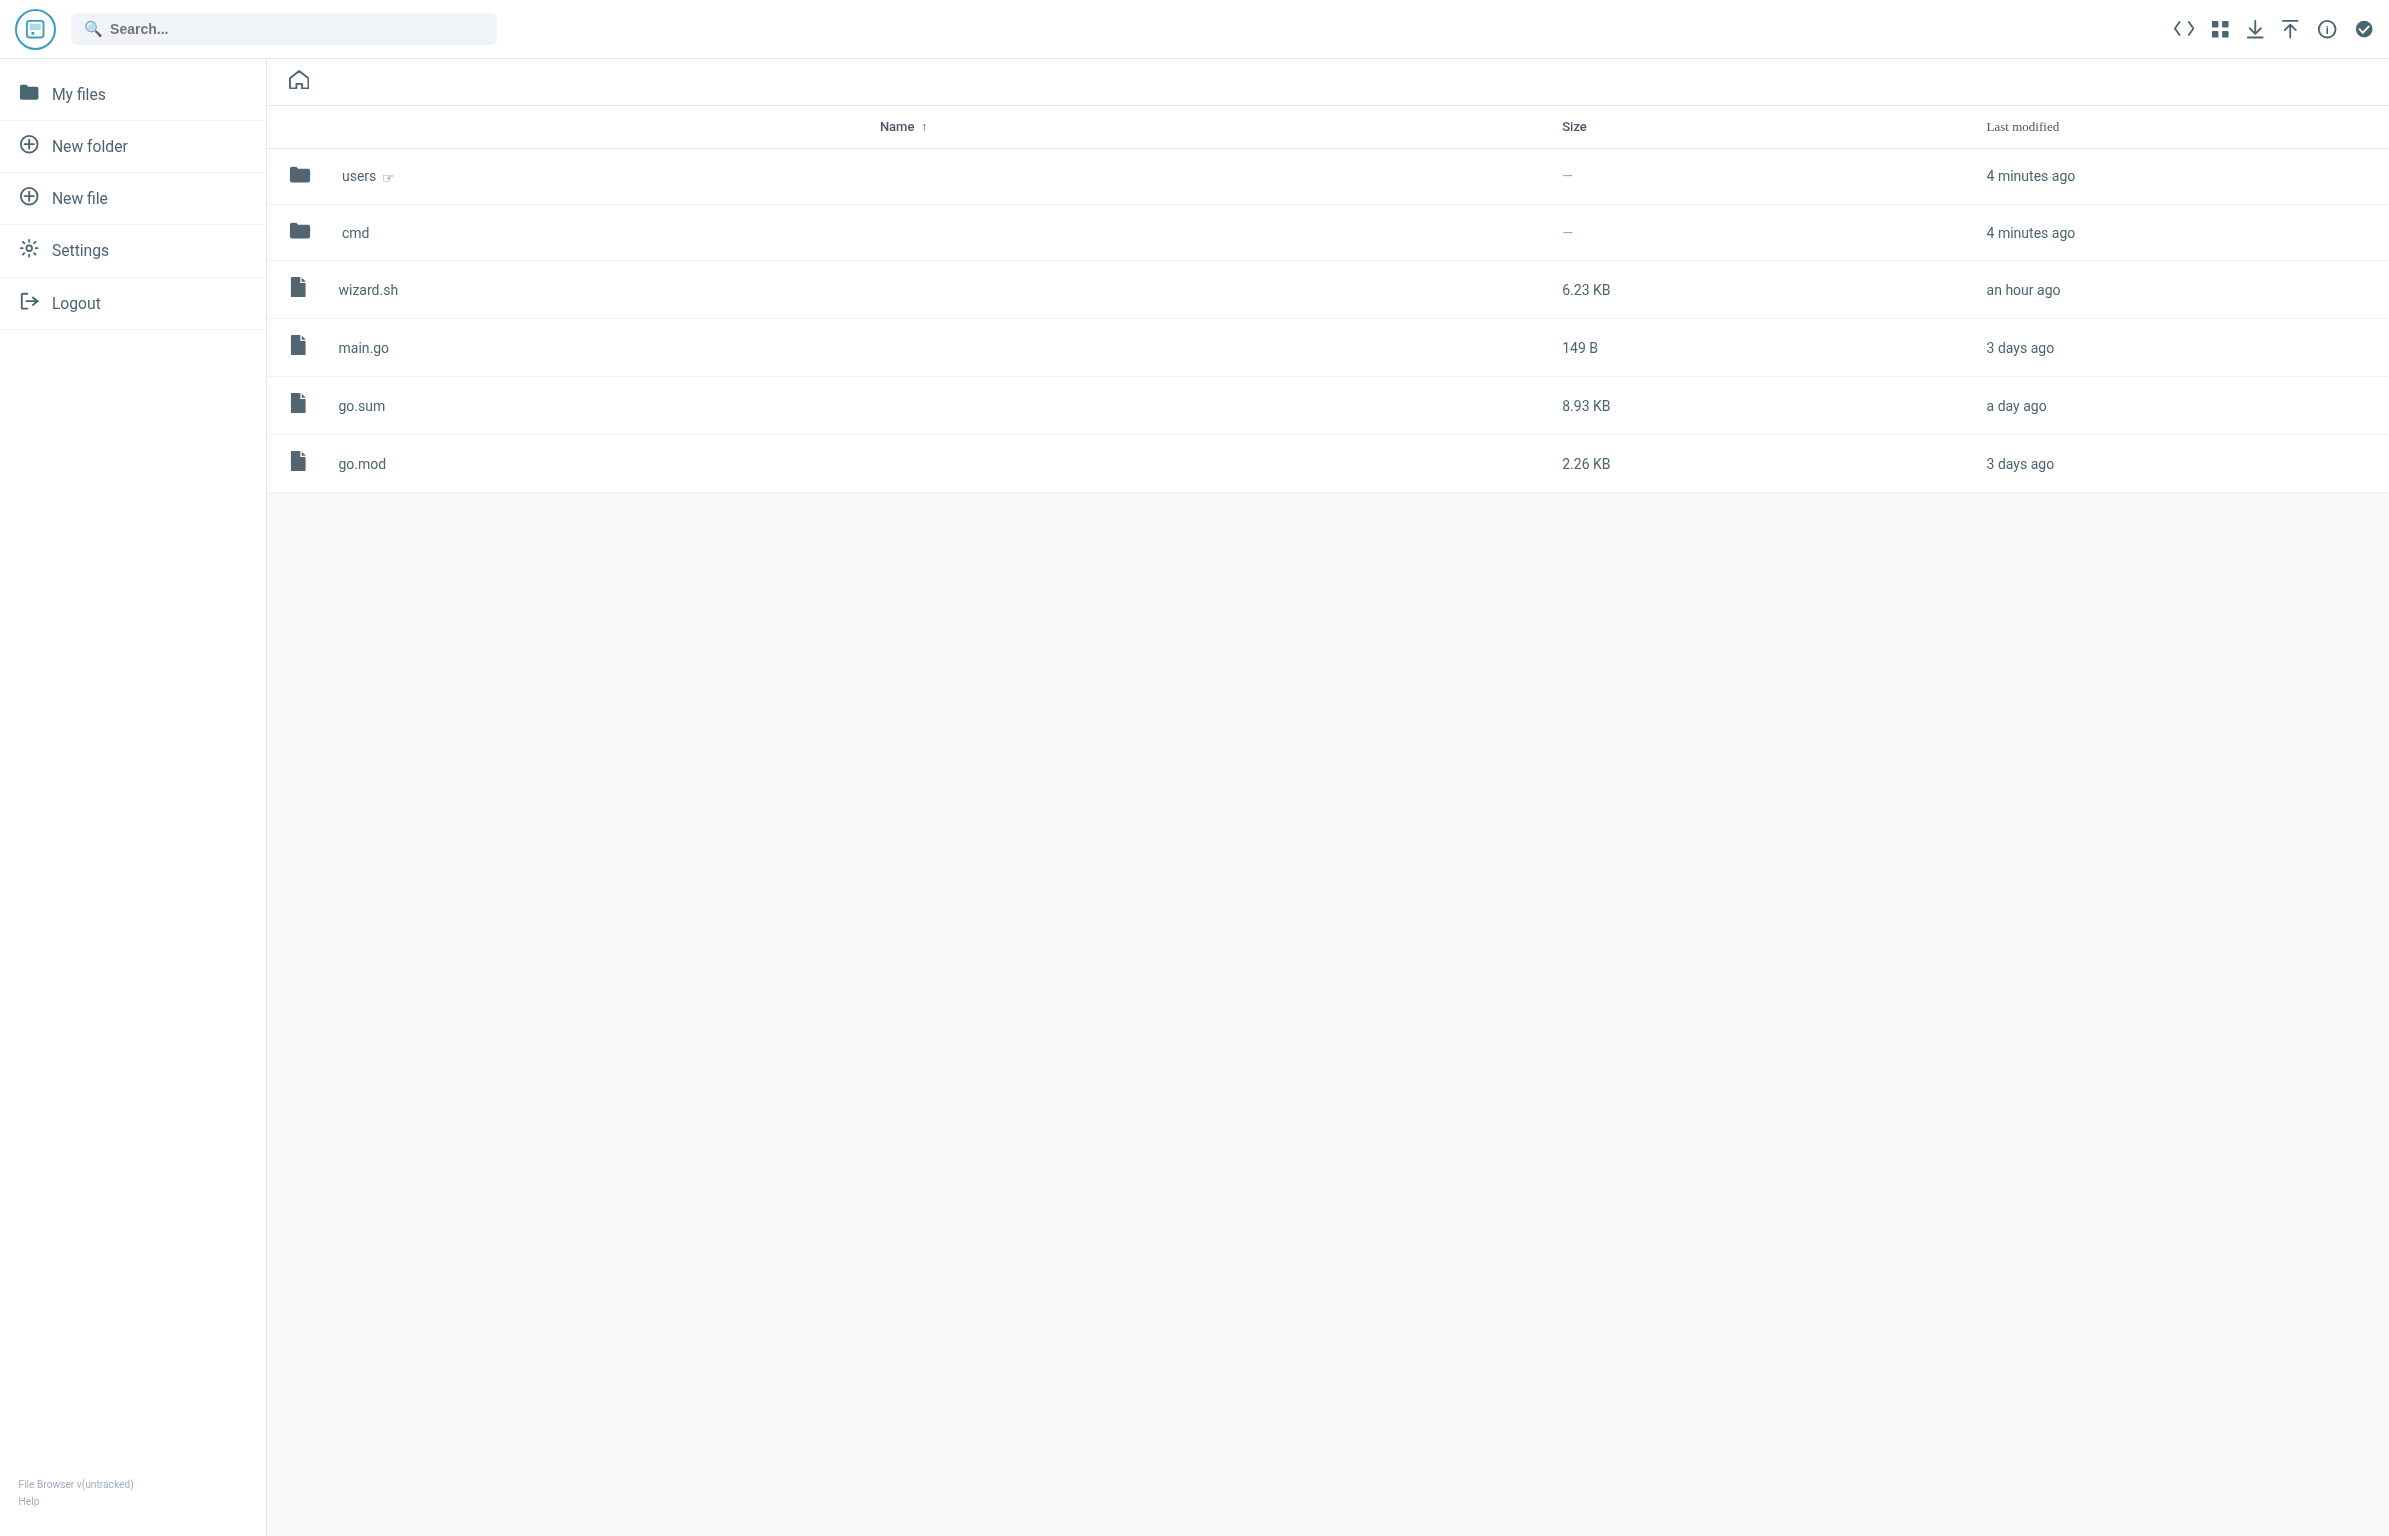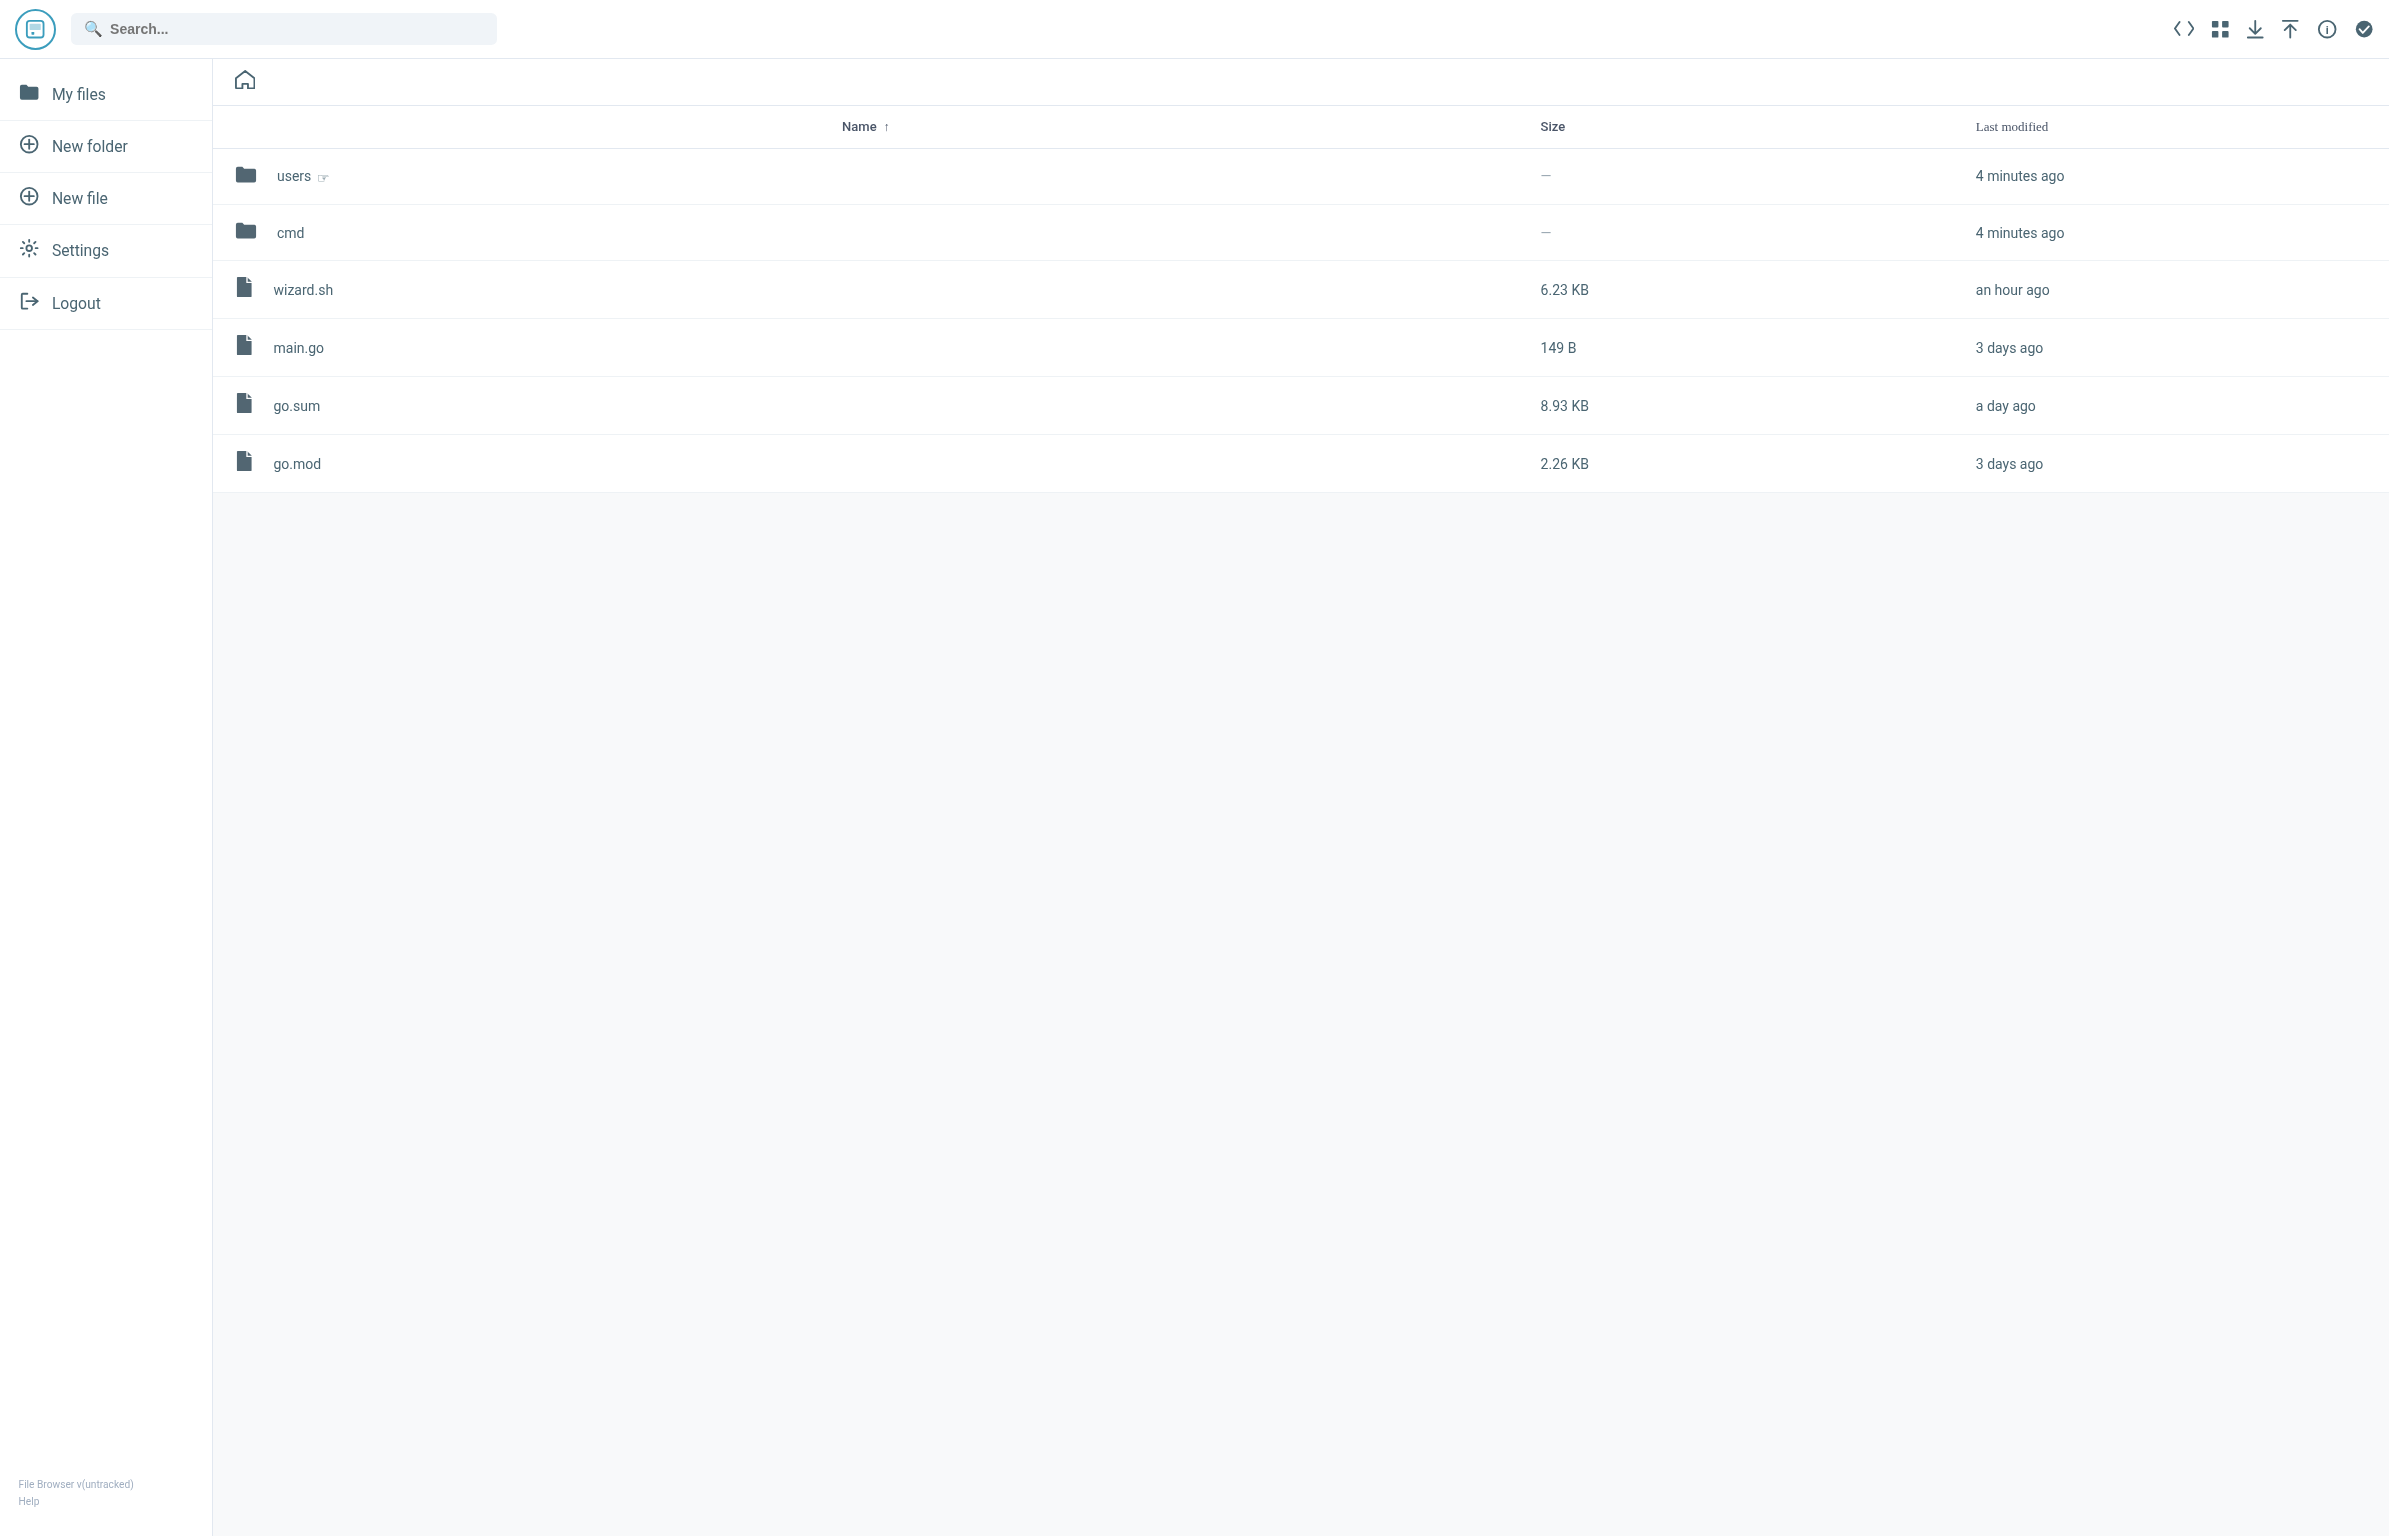--- a/index.html
+++ b/index.html
@@ -70,21 +70,21 @@
 
     
     .app-body {
       display: flex;
       flex: 1;
       overflow: hidden;
     }
 
     
     .sidebar {
-      width: 213px;
+      width: 267px;
       background: #fff;
       border-right: 0.9px solid #e2e8f0;
       display: flex;
       flex-direction: column;
       padding: 11px 0;
       flex-shrink: 0;
     }
     .sidebar-item {
       display: flex;
       align-items: center;
@@ -164,21 +164,21 @@
       cursor: pointer;
     }
     .file-table td {
       padding: 15px 22px;
       font-size: 14px;
       color: #4a6572;
     }
     .file-name-cell {
       display: flex;
       align-items: center;
-      gap: 20px;
+      gap: 31px;
     }
     .file-icon {
       font-size: 20.4px;
       color: #5a7280;
       flex-shrink: 0;
     }
     .file-icon-folder {
       color: #526672;
     }
     .size-dash { color: #9aa8b2; }

